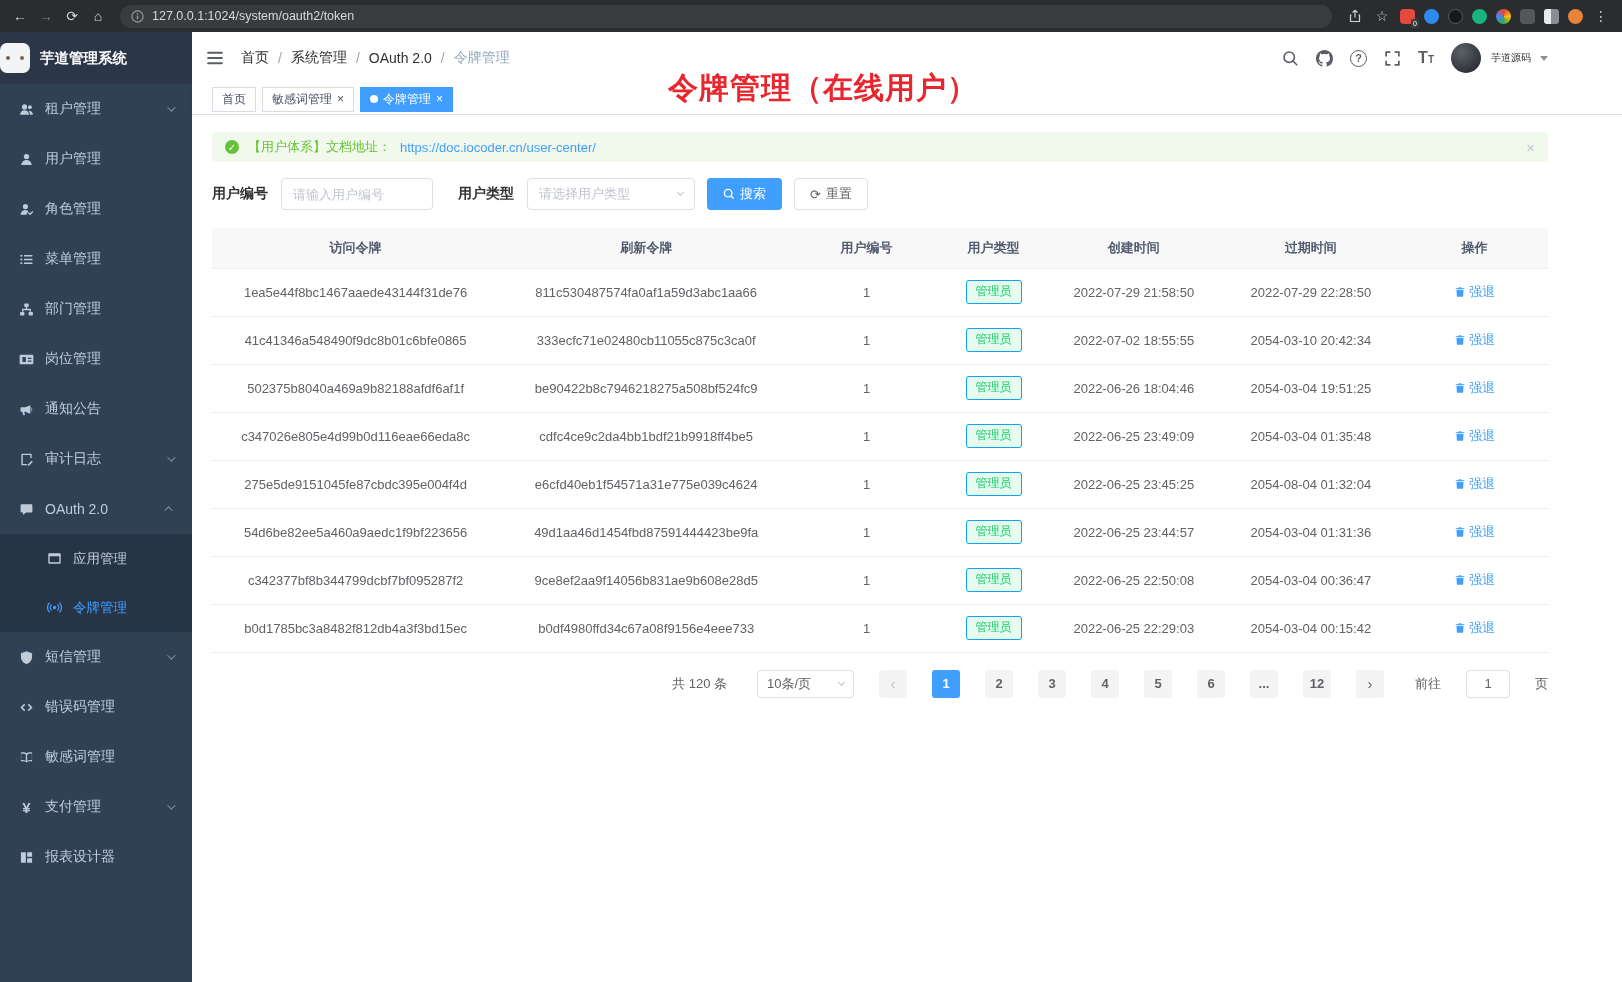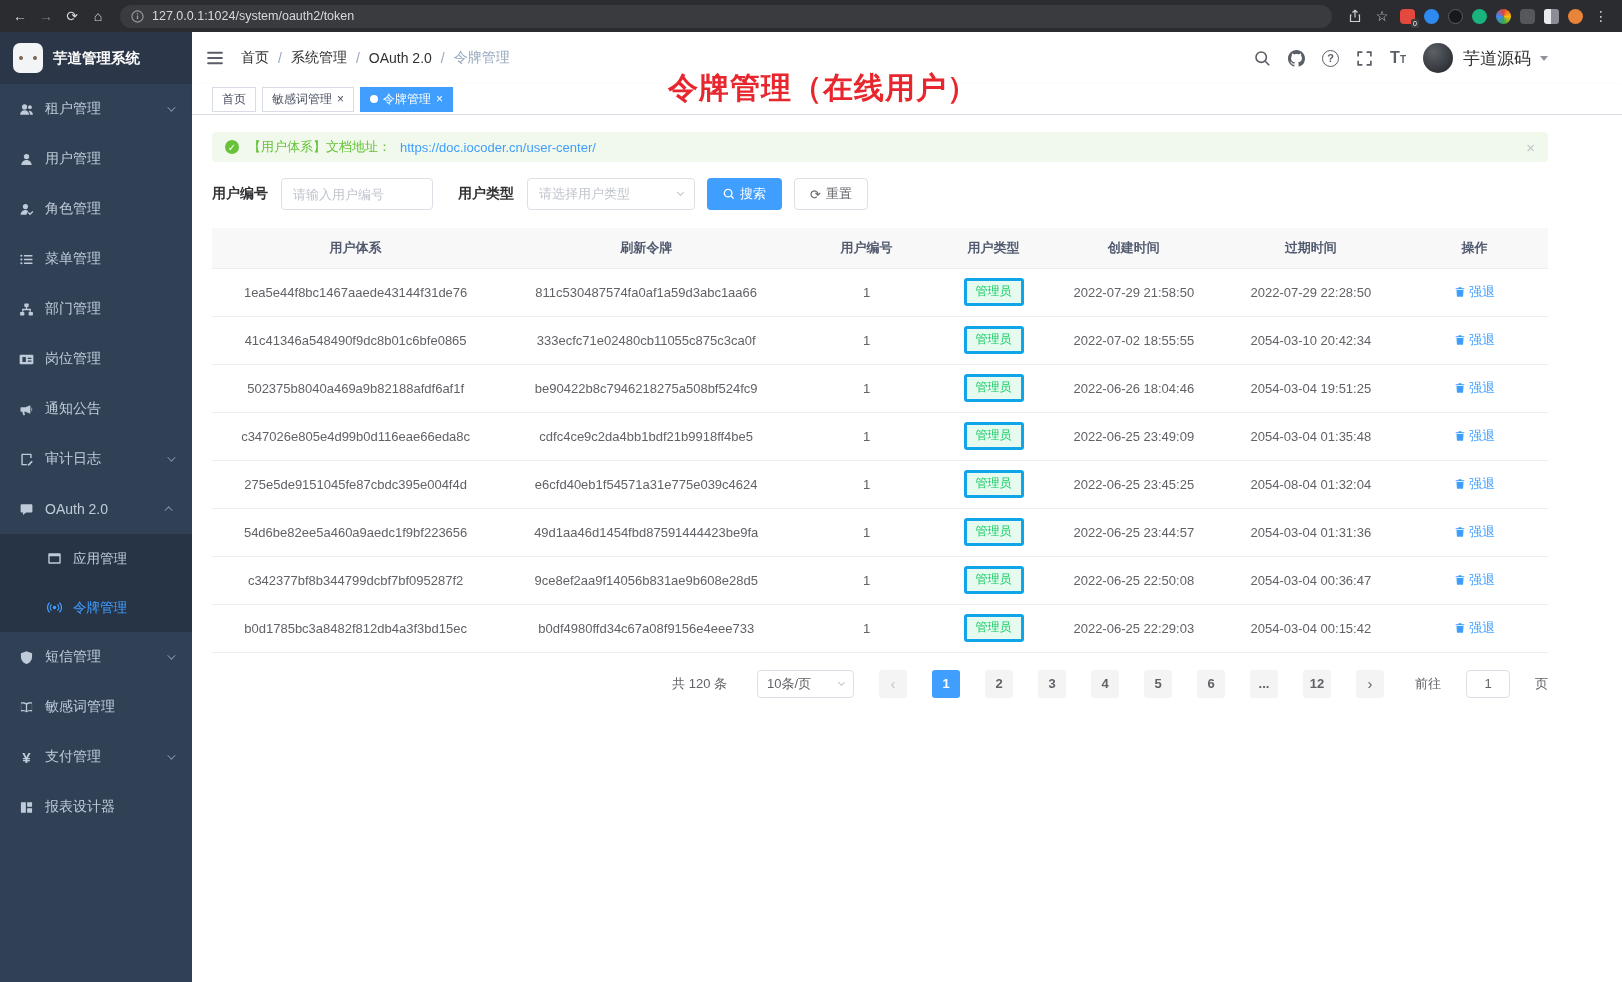--- a/index.html
+++ b/index.html
@@ -23,21 +23,21 @@
 .ext.green{background:#19b47d}
 .ext.multi{background:conic-gradient(#e94335,#fbbc05,#34a853,#4285f4,#e94335)}
 .ext.puzzle{background:#55575b}
 .ext.split{background:linear-gradient(90deg,#e9eaee 50%,#8a8d93 50%);border-radius:3px}
 .ext.orange{background:#e8833a}
 .ext-badge{position:absolute;right:-4px;bottom:-4px;background:#3c3d41;color:#fff;font-size:7px;padding:1px 2px;border-radius:2px;line-height:1}
 
 
 .app{display:flex;height:950px}
 .sidebar{width:192px;flex-shrink:0;background:#304156;color:#bfcbd9;display:flex;flex-direction:column;overflow:hidden}
-.logo{height:52px;background:#2b3648;display:flex;align-items:center;gap:10px;padding:0 13px;flex-shrink:0;cursor:pointer}
+.logo{height:52px;background:#2b3648;display:flex;align-items:center;gap:10px;padding:0 0;flex-shrink:0;cursor:pointer}
 .logo-img{width:30px;height:30px;border-radius:7px;background:#f3f4f6;position:relative;overflow:hidden;flex-shrink:0}
 .logo-img::before{content:"";position:absolute;left:6px;top:13px;width:4px;height:4px;border-radius:50%;background:#7c6450}
 .logo-img::after{content:"";position:absolute;right:6px;top:13px;width:4px;height:4px;border-radius:50%;background:#7c6450}
 .logo-title{color:#fff;font-size:14.5px;font-weight:700;white-space:nowrap}
 .menu{flex:1;overflow:hidden}
 .menu-item{height:50px;display:flex;align-items:center;gap:11px;padding:0 19px;font-size:14px;cursor:pointer;color:#bfcbd9}
 .menu-item.active{color:#409eff}
 .mi-icon{width:15px;height:15px;display:flex;align-items:center;justify-content:center;flex-shrink:0}
 .mi-icon svg{width:15px;height:15px;fill:currentColor;display:block}
 .mi-label{flex:1;white-space:nowrap}
@@ -58,21 +58,21 @@
 .breadcrumb .sep{color:#97a8be}
 .breadcrumb .crumb{cursor:pointer}
 .breadcrumb .crumb.current{color:#97a8be;cursor:default}
 .top-actions{margin-left:auto;display:flex;align-items:center;gap:17px;color:#5a5e66}
 .ta-icon{cursor:pointer;display:flex}
 .ta-icon svg{width:17px;height:17px;display:block}
 .help-circle{width:17px;height:17px;border:1.5px solid #5a5e66;border-radius:50%;display:flex;align-items:center;justify-content:center;font-size:11px;font-weight:700;cursor:pointer}
 .font-icon{font-weight:700;font-size:16px;display:flex;align-items:baseline;cursor:pointer;line-height:1}
 .font-icon small{font-size:10px}
 .avatar{width:30px;height:30px;border-radius:50%;background:radial-gradient(circle at 35% 30%,#5c6168,#1f2226);cursor:pointer;flex-shrink:0}
-.username{font-size:17px;color:#303133;margin-left:-7px;cursor:pointer;white-space:nowrap}
+.username{font-size:10px;color:#303133;margin-left:-7px;cursor:pointer;white-space:nowrap}
 .caret-down{width:0;height:0;border-left:4px solid transparent;border-right:4px solid transparent;border-top:5px solid #909399;margin-left:-8px;cursor:pointer}
 
 
 .tagsbar{height:31px;background:#fff;border-bottom:1px solid #d8dce5;box-shadow:0 1px 3px rgba(0,0,0,.08);display:flex;align-items:center;gap:6px;padding:0 20px;flex-shrink:0}
 .tag-item{height:25px;display:inline-flex;align-items:center;gap:5px;padding:0 9px;border:1px solid #d8dce5;background:#fff;color:#495060;font-size:12px;cursor:pointer}
 .tag-item.active{background:#409eff;border-color:#409eff;color:#fff}
 .tag-dot{width:8px;height:8px;border-radius:50%;background:#fff}
 .tag-close{font-size:12px;line-height:1;cursor:pointer}
 
 
@@ -92,21 +92,21 @@
 .sel-caret{width:5px;height:5px;border-right:1.2px solid #c0c4cc;border-bottom:1.2px solid #c0c4cc;transform:rotate(45deg);margin-top:-3px}
 .btn{height:32px;border-radius:4px;display:inline-flex;align-items:center;gap:5px;font-size:13px;padding:0 15px;cursor:pointer;border:1px solid transparent;white-space:nowrap}
 .btn.primary{background:#409eff;color:#fff;margin-right:12px}
 .btn.plain{background:#fff;color:#606266;border-color:#dcdfe6}
 .btn svg{width:12px;height:12px;display:block}
 .btn .reset-glyph{font-size:13px;line-height:1}
 
 .data-table{width:100%;border-collapse:collapse;table-layout:fixed}
 .data-table th{height:40px;background:#f8f8f9;color:#515a6e;font-size:13px;font-weight:700;border-bottom:1px solid #ebeef5;text-align:center}
 .data-table td{height:48px;font-size:13px;color:#606266;text-align:center;border-bottom:1px solid #ebeef5;white-space:nowrap;overflow:hidden}
-.tag-success{display:inline-block;padding:3px 9px;font-size:12px;line-height:1.3;border-radius:3px;background:#e7faf0;border:3px solid #0ea5e9;color:#13ce66}
+.tag-success{display:inline-block;padding:3px 9px;font-size:12px;line-height:1.3;border-radius:3px;background:#e7faf0;border:1px solid #0ea5e9;color:#13ce66}
 .action-link{color:#409eff;display:inline-flex;align-items:center;gap:3px;cursor:pointer;font-size:13px}
 .action-link svg{width:12px;height:12px;fill:currentColor;display:block}
 
 .pagination{display:flex;align-items:center;justify-content:flex-end;gap:25px;margin-top:17px;font-size:13px;color:#606266}
 .pg-total{margin-right:5px;white-space:nowrap}
 .pg-size{width:97px;height:28px;border:1px solid #dcdfe6;border-radius:4px;display:flex;align-items:center;justify-content:space-between;padding:0 9px;color:#606266;cursor:pointer;background:#fff}
 .pg-btn{min-width:28px;height:28px;padding:0 4px;background:#f4f4f5;border-radius:3px;display:inline-flex;align-items:center;justify-content:center;color:#606266;cursor:pointer;font-weight:600}
 .pg-btn.arrow{font-size:15px;font-weight:400}
 .pg-btn.disabled{color:#c0c4cc;cursor:default}
 .pg-btn.active{background:#409eff;color:#fff}
@@ -289,20 +289,28 @@
       <div class="menu-item">
         <span class="mi-icon">
             <svg viewBox="0 0 14 14">
               <path d="M7 1.1l5.2 1.9v3.4c0 3.3-2.1 5.8-5.2 6.8-3.1-1-5.2-3.5-5.2-6.8V3z"></path>
             </svg>
           </span>
         <span class="mi-label">短信管理</span>
         <span class="chev down"></span>
       </div>
 
+      <div class="menu-item">
+        <span class="mi-icon">
+            <svg viewBox="0 0 14 14">
+              <path d="M4.8 3.6l1 1L3.4 7l2.4 2.4-1 1L1.4 7zM9.2 3.6L12.6 7 9.2 10.4l-1-1L10.6 7 8.2 4.6z"></path>
+            </svg>
+          </span>
+        <span class="mi-label">错误码管理</span>
+      </div>
 
       <div class="menu-item">
         <span class="mi-icon">
             <svg viewBox="0 0 14 14">
               <path d="M7 3.1C5.8 2.2 3.7 2 1.8 2.4v8.4c1.9-.4 4-.2 5.2.8 1.2-1 3.3-1.2 5.2-.8V2.4C10.3 2 8.2 2.2 7 3.1zM6.4 10c-1.2-.6-2.9-.8-4.4-.6v-6c1.5-.2 3.2 0 4.4.7zm5.6-.6c-1.5-.2-3.2 0-4.4.6V4.1c1.2-.7 2.9-.9 4.4-.7z"></path>
             </svg>
           </span>
         <span class="mi-label">敏感词管理</span>
       </div>
 
@@ -420,21 +428,21 @@
           <col style="width:21.5%">
             <col style="width:22%">
             <col style="width:11%">
             <col style="width:8%">
             <col style="width:13%">
             <col style="width:13.5%">
             <col style="width:11%">
         </colgroup>
         <thead>
           <tr>
-            <th>用户体系</th>
+            <th>访问令牌</th>
             <th>刷新令牌</th>
             <th>用户编号</th>
             <th>用户类型</th>
             <th>创建时间</th>
             <th>过期时间</th>
             <th>操作</th>
           </tr>
         </thead>
         <tbody>
           <tr>

